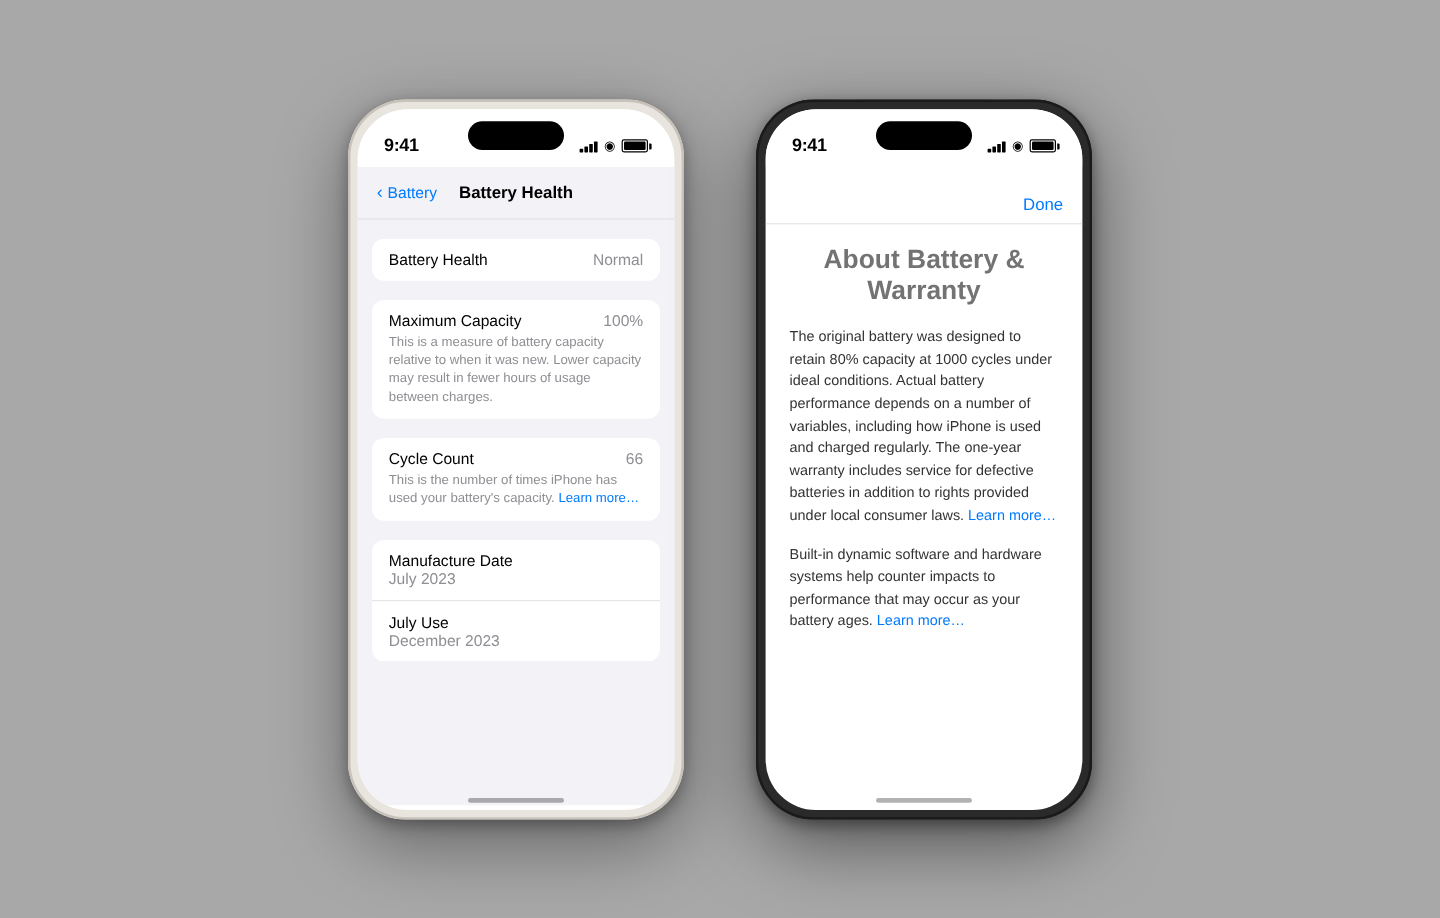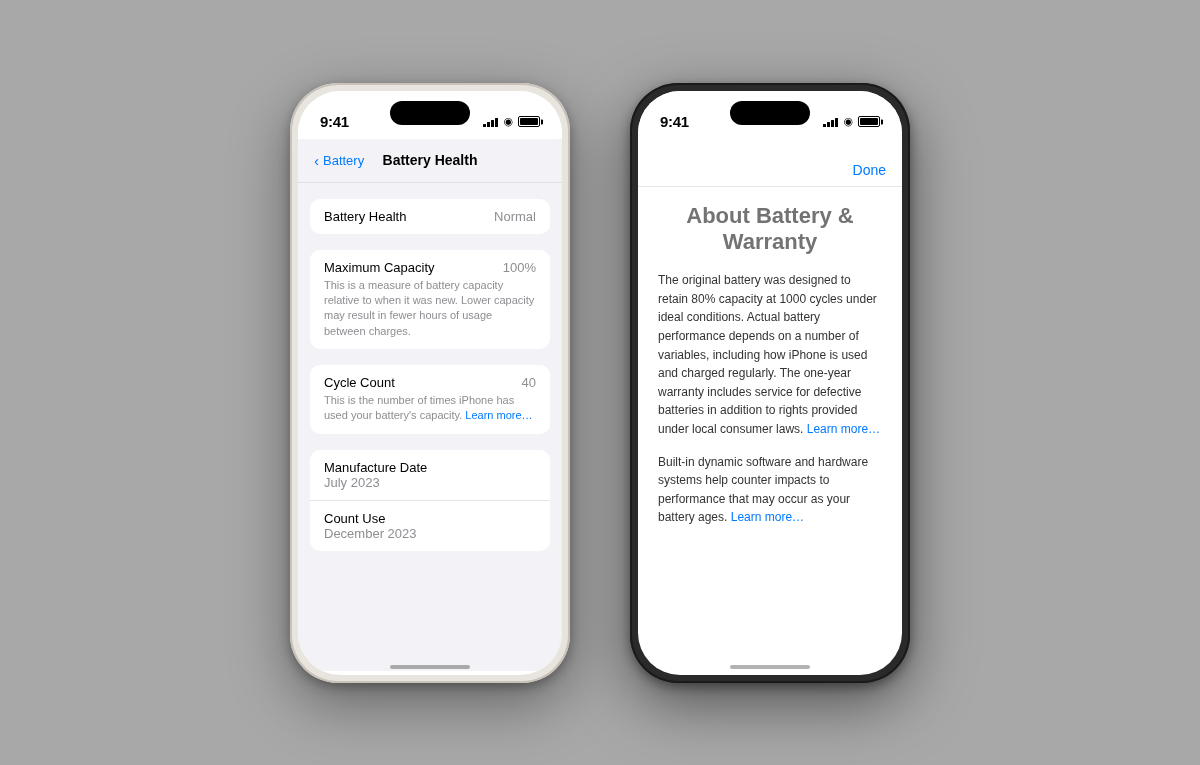--- a/index.html
+++ b/index.html
@@ -354,35 +354,35 @@
           <div class="row-desc">
             This is a measure of battery capacity relative to when it was new. Lower capacity may result in fewer hours of usage between charges.
           </div>
         </div>
       </div>
 
       <div class="settings-section">
         <div class="settings-row-full">
           <div class="row-header">
             <span class="row-label">Cycle Count</span>
-            <span class="row-value">40</span>
+            <span class="row-value">66</span>
           </div>
           <div class="row-desc">
             This is the number of times iPhone has used your battery's capacity. <a style="color: rgb(0, 122, 255); text-decoration: none;">Learn more…</a>
           </div>
         </div>
       </div>
 
       <div class="settings-section">
         <div class="settings-row">
           <span class="row-label">Manufacture Date</span>
           <span class="row-value">July 2023</span>
         </div>
         <div class="settings-row">
-          <span class="row-label">Count Use</span>
+          <span class="row-label">July Use</span>
           <span class="row-value">December 2023</span>
         </div>
       </div>
 
     </div>
 
     <div class="home-indicator"></div>
   </div>
 </div>
 

